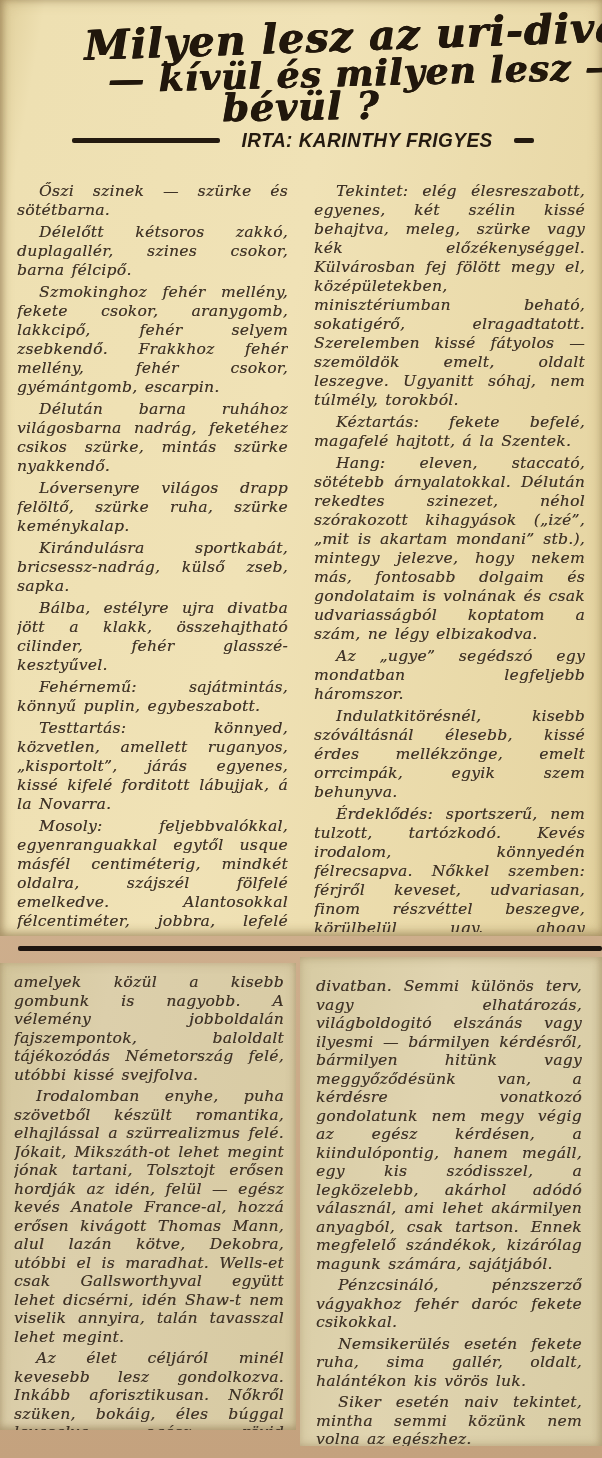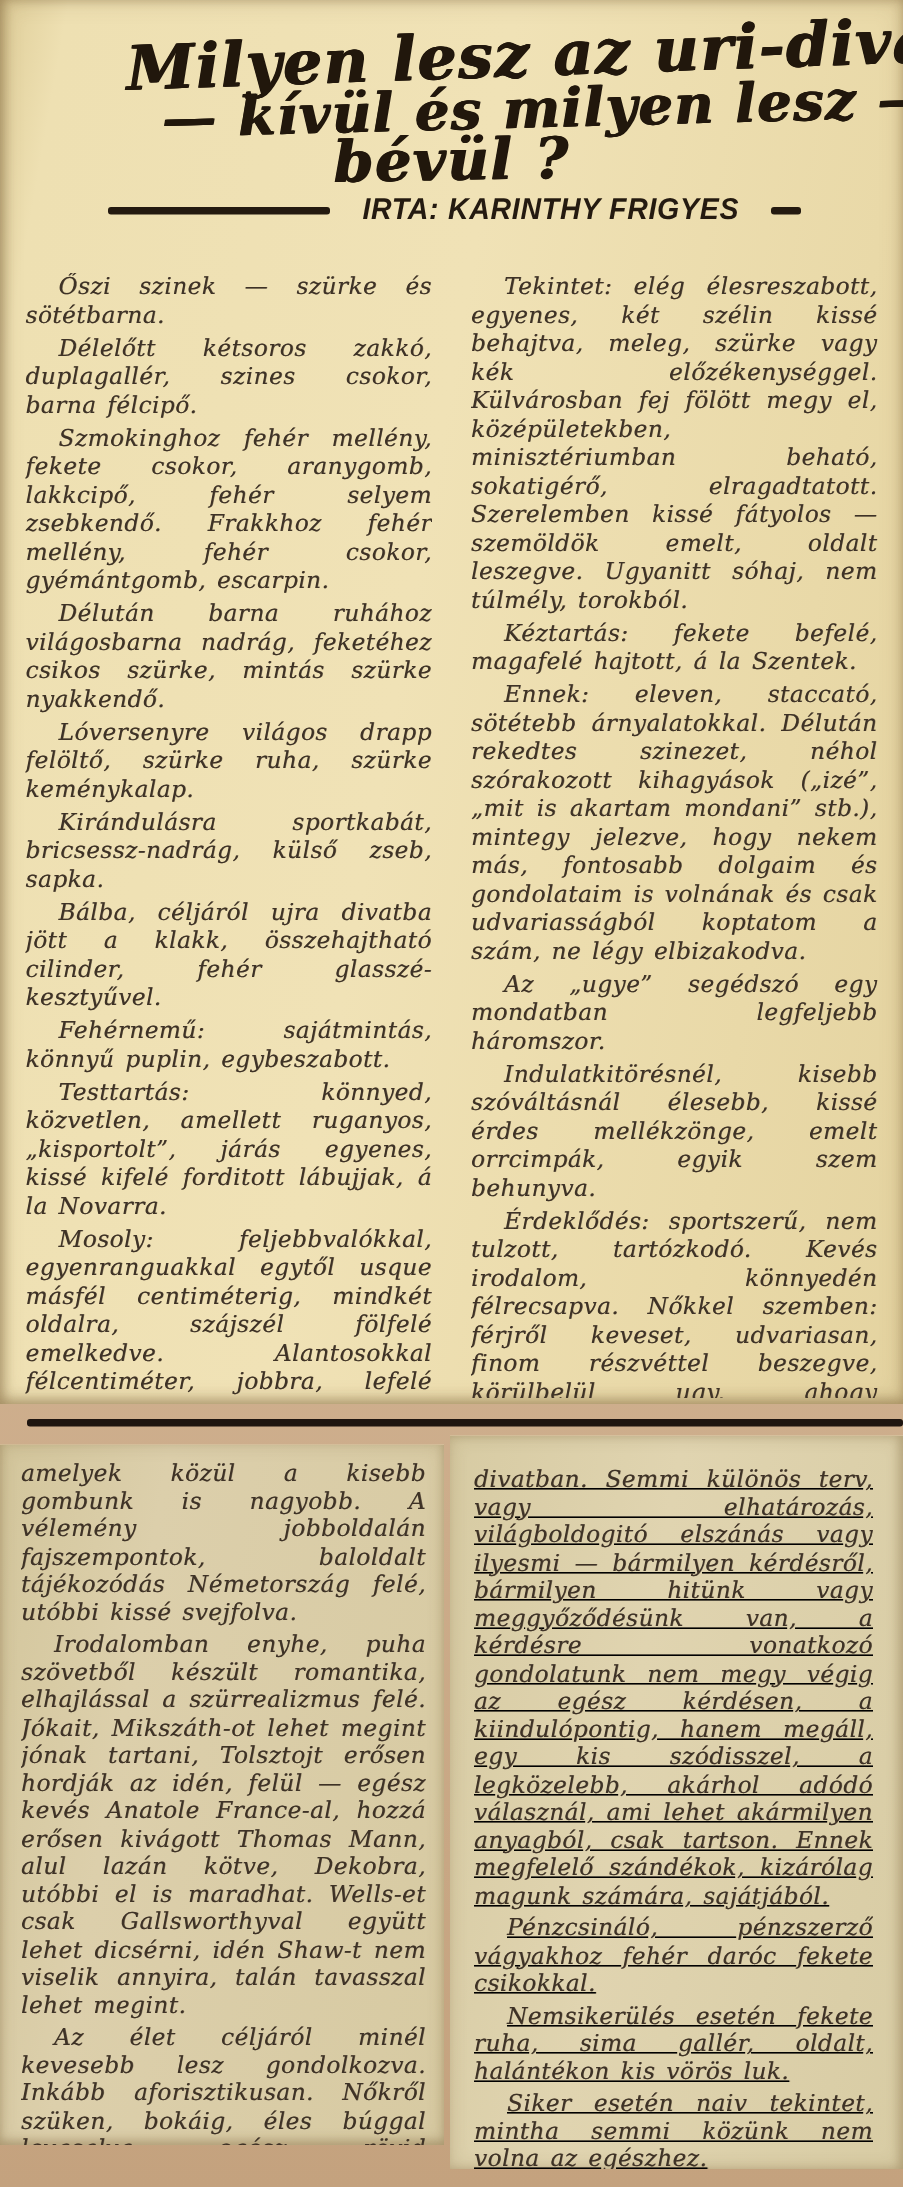--- a/index.html
+++ b/index.html
@@ -59,21 +59,20 @@
     background: linear-gradient(100deg,#d3c69c 0%,#dccfab 30%,#d7caa2 100%);
     box-shadow: inset 0 0 12px rgba(104,76,35,.20), inset 0 -3px 6px rgba(104,76,35,.28);
     overflow:hidden;
   }
   .lower-right-clip {
     position:absolute; left:300px; top:957px; width:302px; height:489px;
     box-sizing:border-box; padding:20px 20px 0 16px;
     background: linear-gradient(100deg,#d7cba3 0%,#e0d4b0 40%,#d8cca4 100%);
     box-shadow: inset 0 0 12px rgba(104,76,35,.20), inset -3px 0 6px rgba(104,76,35,.22);
     overflow:hidden;
-    text-decoration:underline;
   }
   .lower-left-clip .para  { line-height:18.5px; }
   .lower-right-clip .para { line-height:18.5px; }
 </style>
 </head>
 <body>
 
 <div class="page">
 
   <div class="upper-clip">
@@ -88,29 +87,29 @@
       </div>
     </div>
     <div class="columns">
       <div class="col">
           <p class="para">Őszi szinek — szürke és sötétbarna.</p>
           <p class="para">Délelőtt kétsoros zakkó, duplagallér, szines csokor, barna félcipő.</p>
           <p class="para">Szmokinghoz fehér mellény, fekete csokor, aranygomb, lakkcipő, fehér selyem zsebkendő. Frakkhoz fehér mellény, fehér csokor, gyémántgomb, escarpin.</p>
           <p class="para">Délután barna ruhához világosbarna nadrág, feketéhez csikos szürke, mintás szürke nyakkendő.</p>
           <p class="para">Lóversenyre világos drapp felöltő, szürke ruha, szürke keménykalap.</p>
           <p class="para">Kirándulásra sportkabát, bricsessz-nadrág, külső zseb, sapka.</p>
-          <p class="para">Bálba, céljáról ujra divatba jött a klakk, összehajtható cilinder, fehér glasszé-kesztyűvel.</p>
+          <p class="para">Bálba, estélyre ujra divatba jött a klakk, összehajtható cilinder, fehér glasszé-kesztyűvel.</p>
           <p class="para">Fehérnemű: sajátmintás, könnyű puplin, egybeszabott.</p>
           <p class="para">Testtartás: könnyed, közvetlen, amellett ruganyos, „kisportolt”, járás egyenes, kissé kifelé forditott lábujjak, á la Novarra.</p>
           <p class="para">Mosoly: feljebbvalókkal, egyenranguakkal egytől usque másfél centiméterig, mindkét oldalra, szájszél fölfelé emelkedve. Alantosokkal félcentiméter, jobbra, lefelé biggyesztve, jóindulattal, de tartózkodva.</p>
         </div>
       <div class="col">
           <p class="para">Tekintet: elég élesreszabott, egyenes, két szélin kissé behajtva, meleg, szürke vagy kék előzékenységgel. Külvárosban fej fölött megy el, középületekben, minisztériumban beható, sokatigérő, elragadtatott. Szerelemben kissé fátyolos — szemöldök emelt, oldalt leszegve. Ugyanitt sóhaj, nem túlmély, torokból.</p>
           <p class="para">Kéztartás: fekete befelé, magafelé hajtott, á la Szentek.</p>
-          <p class="para">Ennek: eleven, staccató, sötétebb árnyalatokkal. Délután rekedtes szinezet, néhol szórakozott kihagyások („izé”, „mit is akartam mondani” stb.), mintegy jelezve, hogy nekem más, fontosabb dolgaim és gondolataim is volnának és csak udvariasságból koptatom a szám, ne légy elbizakodva.</p>
+          <p class="para">Hang: eleven, staccató, sötétebb árnyalatokkal. Délután rekedtes szinezet, néhol szórakozott kihagyások („izé”, „mit is akartam mondani” stb.), mintegy jelezve, hogy nekem más, fontosabb dolgaim és gondolataim is volnának és csak udvariasságból koptatom a szám, ne légy elbizakodva.</p>
           <p class="para">Az „ugye” segédszó egy mondatban legfeljebb háromszor.</p>
           <p class="para">Indulatkitörésnél, kisebb szóváltásnál élesebb, kissé érdes mellékzönge, emelt orrcimpák, egyik szem behunyva.</p>
           <p class="para">Érdeklődés: sportszerű, nem tulzott, tartózkodó. Kevés irodalom, könnyedén félrecsapva. Nőkkel szemben: férjről keveset, udvariasan, finom részvéttel beszegve, körülbelül ugy, ahogy személyzet iránt érdeklődik az ember, gyorsan más tárgyra térve.</p>
         </div>
     </div>
   </div>
 
   <div class="separator-rule"></div>
 
   <div class="lower-left-clip no-first-indent">

